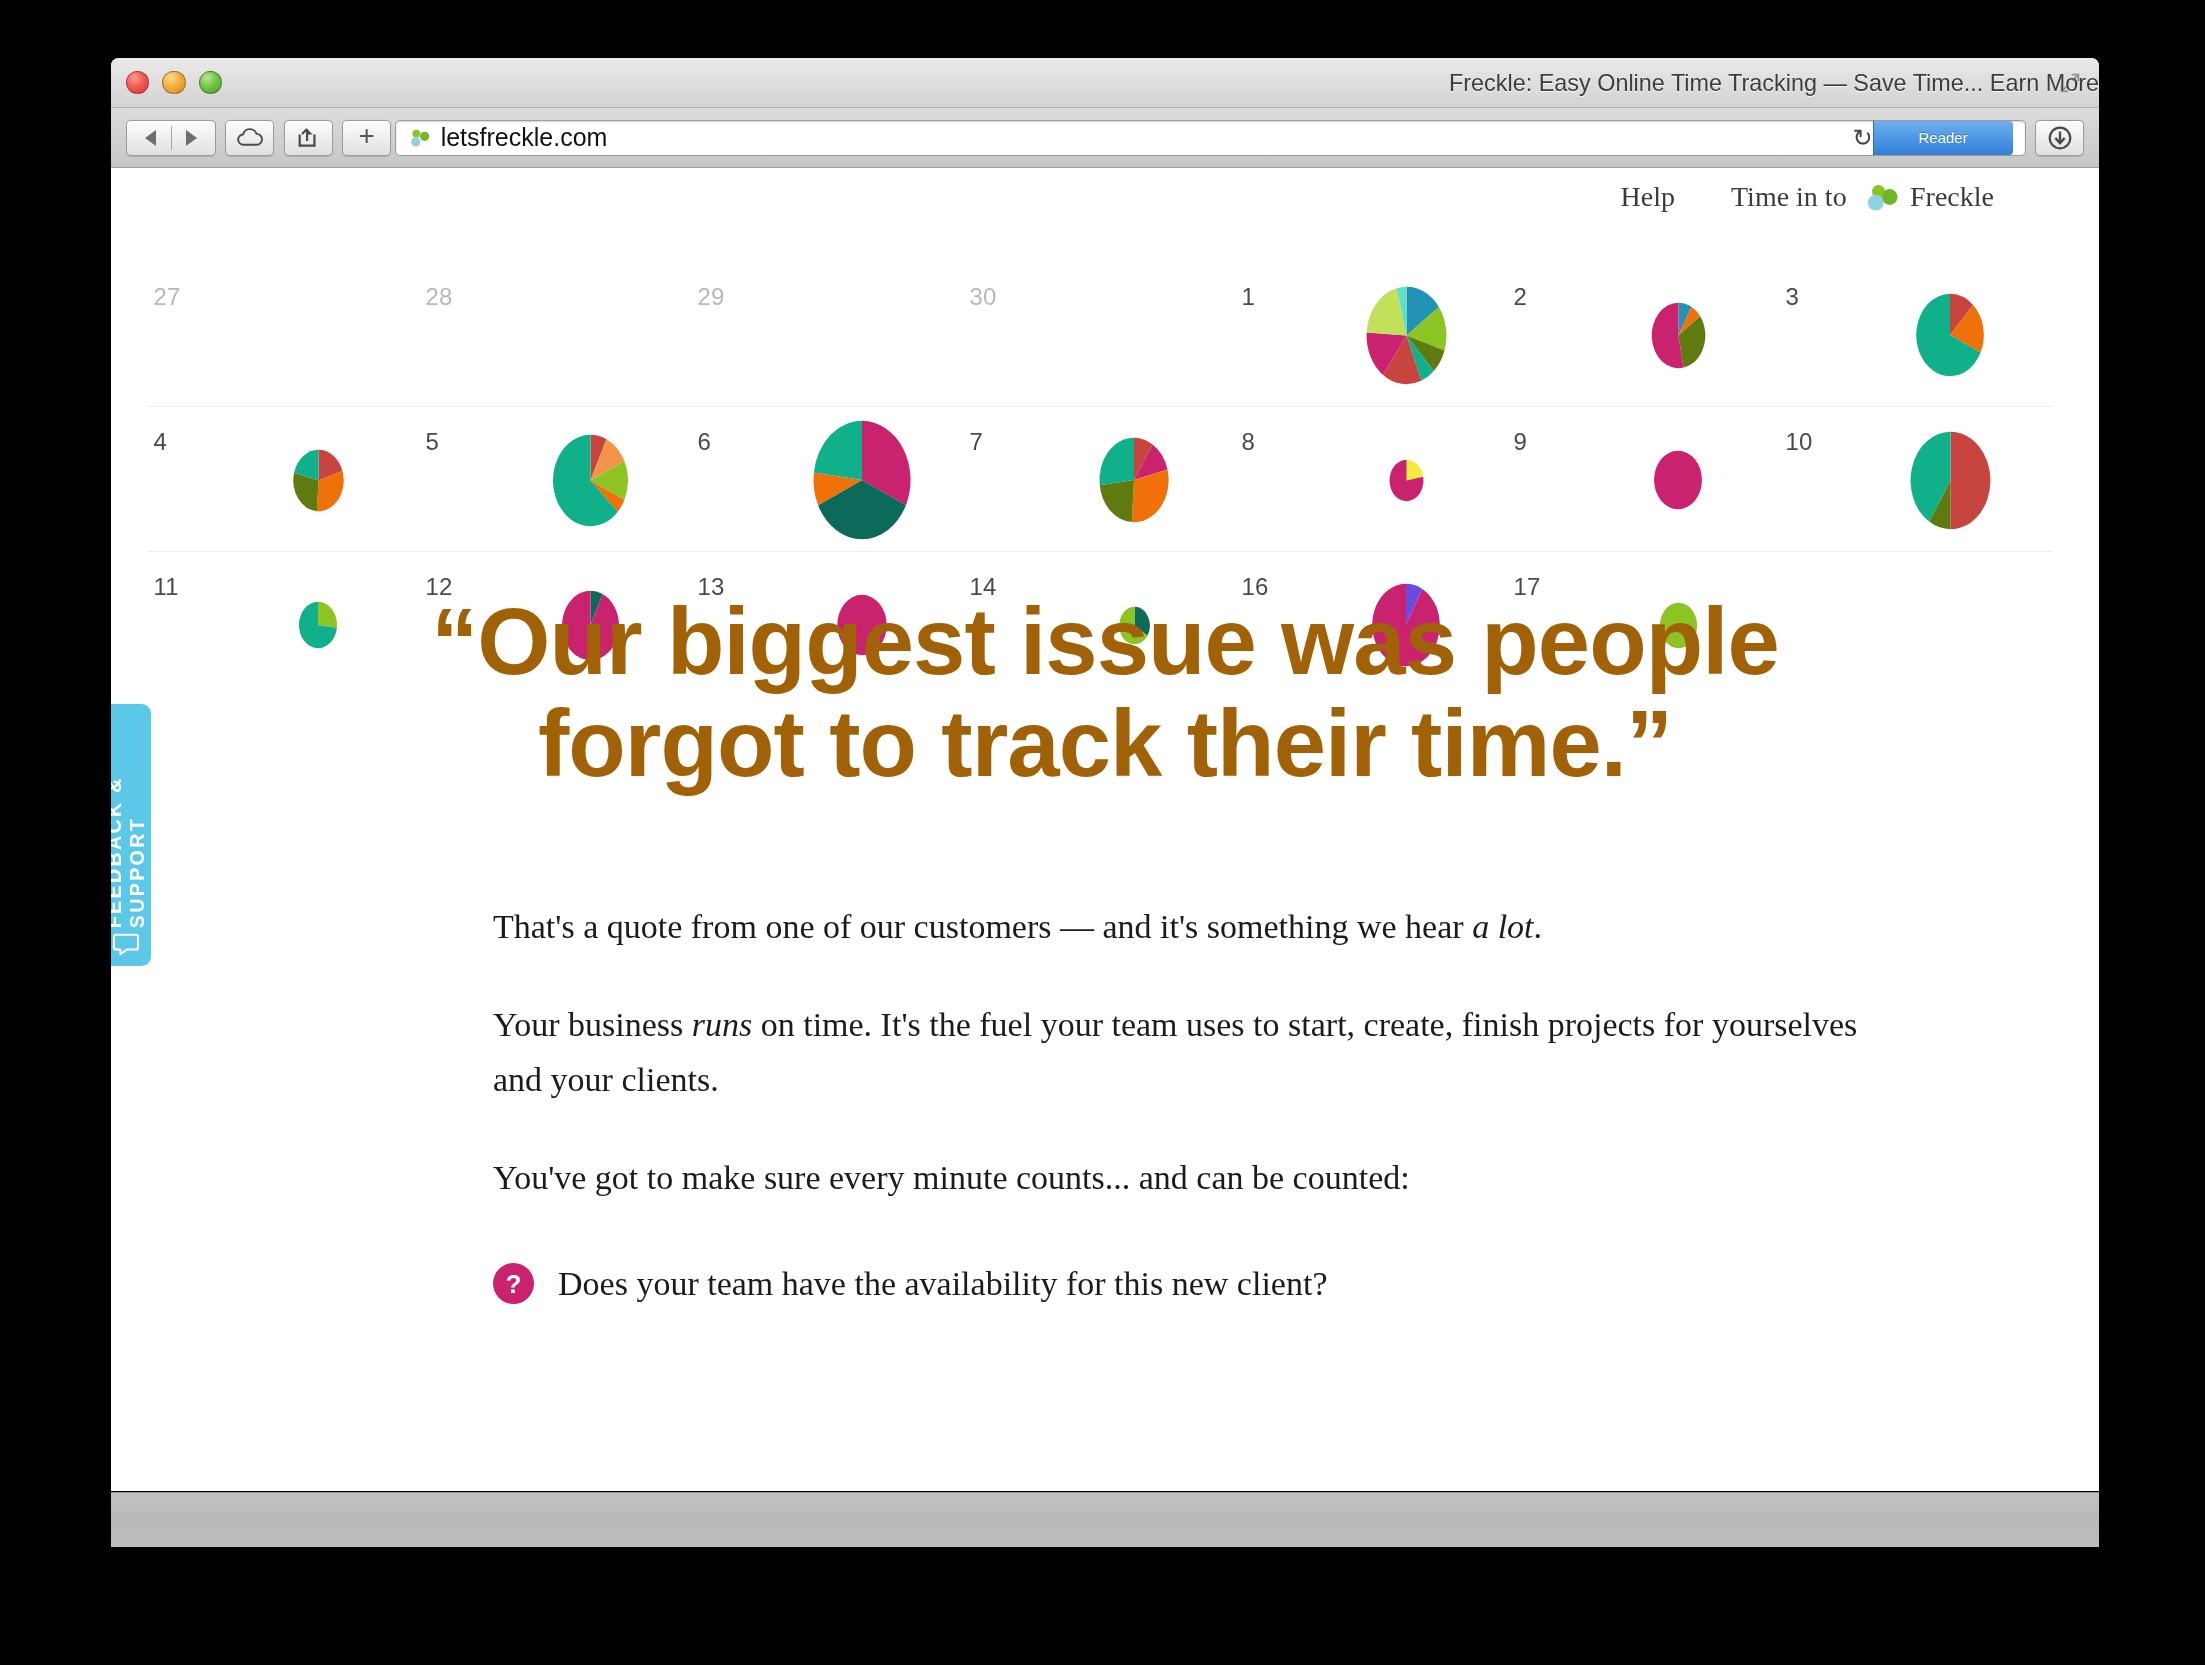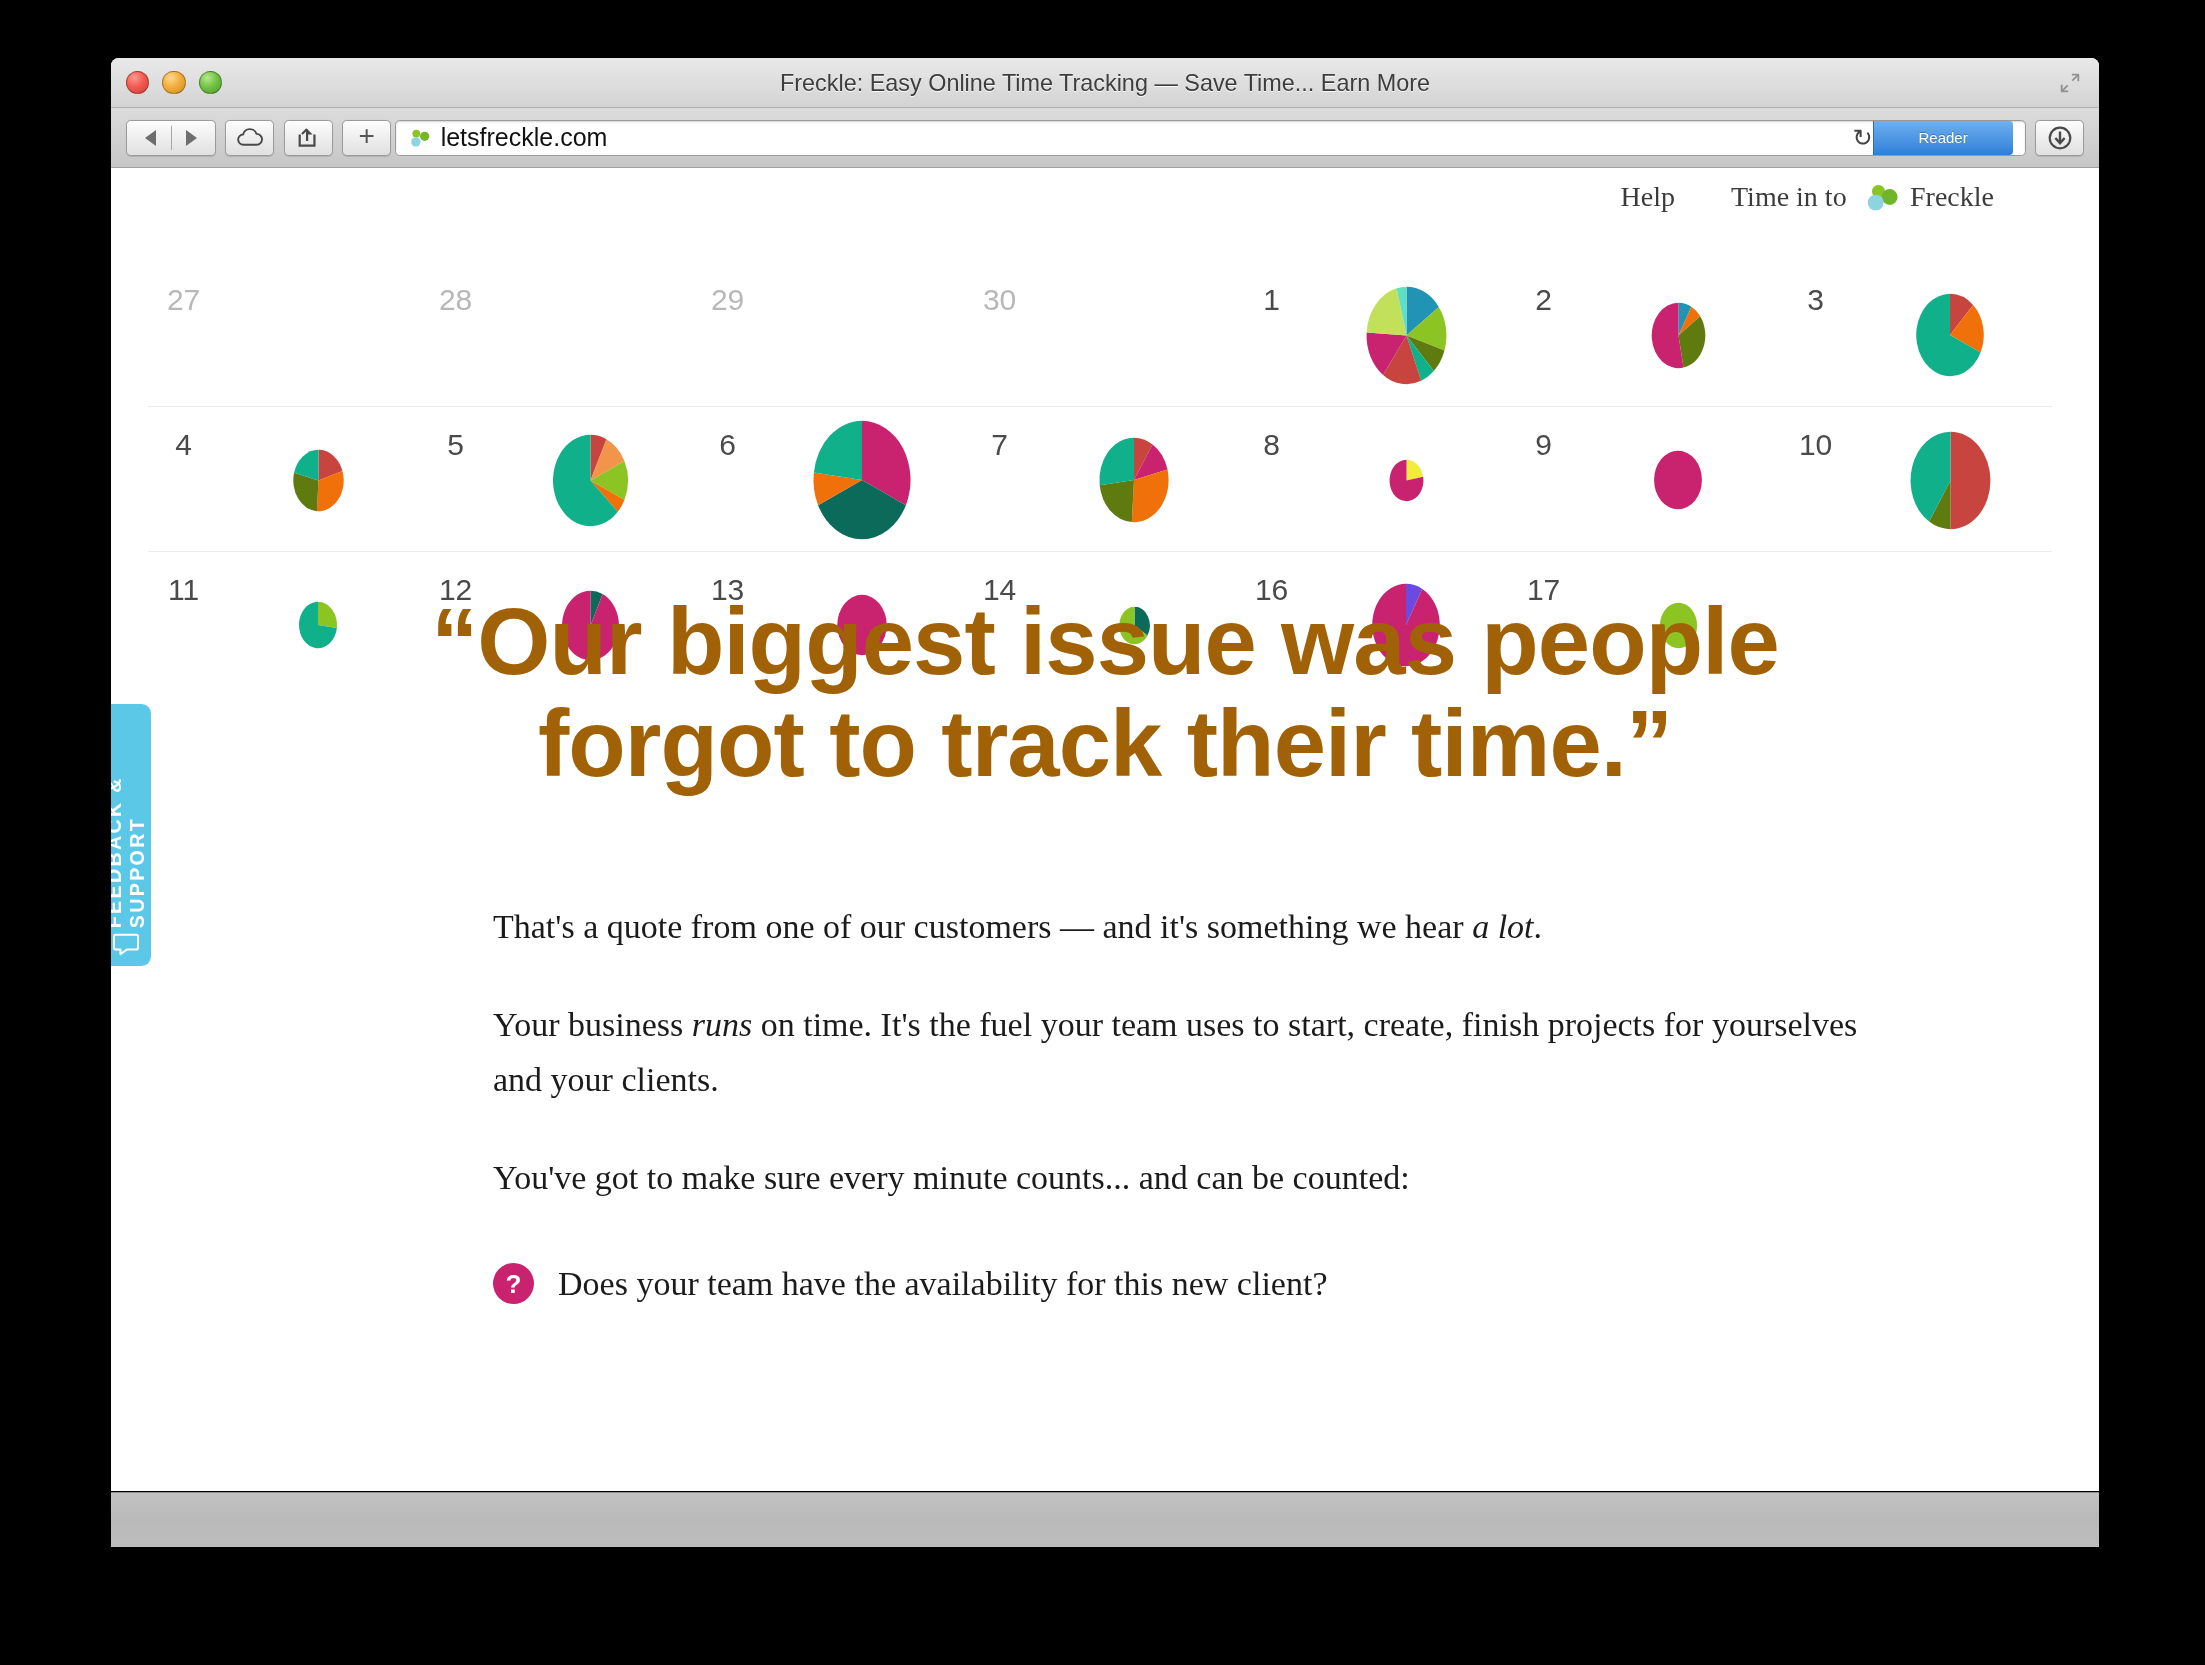--- a/index.html
+++ b/index.html
@@ -57,21 +57,21 @@
     border: 0.9px solid rgba(0,0,0,0.28);
     box-sizing: border-box;
   }
   .tl-close  { background: radial-gradient(circle at 35% 28%, #ff9a90 0%, #f25b52 45%, #cf3c33 100%); }
   .tl-min    { background: radial-gradient(circle at 35% 28%, #ffd88c 0%, #f2ae3d 45%, #cf8a1e 100%); }
   .tl-max    { background: radial-gradient(circle at 35% 28%, #b6e98a 0%, #74c447 45%, #4e9a2b 100%); }
 
   #window-title {
     position: absolute;
     left: 0; right: 0; top: 12px;
-    text-align: center;
+    text-align: right;
     font-size: 23.4px;
     color: #3d3d3d;
     font-family: "Liberation Sans", sans-serif;
     text-shadow: 0 0.9px 0 rgba(255,255,255,0.85);
   }
   #fullscreen-icon {
     position: absolute;
     right: 17px; top: 13px;
     width: 24px; height: 24px;
     opacity: 0.55;
@@ -196,26 +196,25 @@
   }
   .cal-row:last-child { border-bottom: none; }
   .cal-cell {
     width: 272px;
     position: relative;
     display: flex;
     align-items: flex-start;
   }
   .cal-daynum {
     font-family: "Liberation Sans", sans-serif;
-    font-size: 30px;
+    font-size: 24px;
     color: #4a4a4a;
     margin-top: 20.6px;
     margin-left: 5.6px;
     width: 60px;
-    text-align: center;
   }
   .cal-daynum.muted { color: #b8b8b8; }
   .cal-pie-holder {
     position: absolute;
     left: 81px;
     top: 7.5px;
     width: 178px;
     height: 131px;
     display: flex;
     align-items: center;

